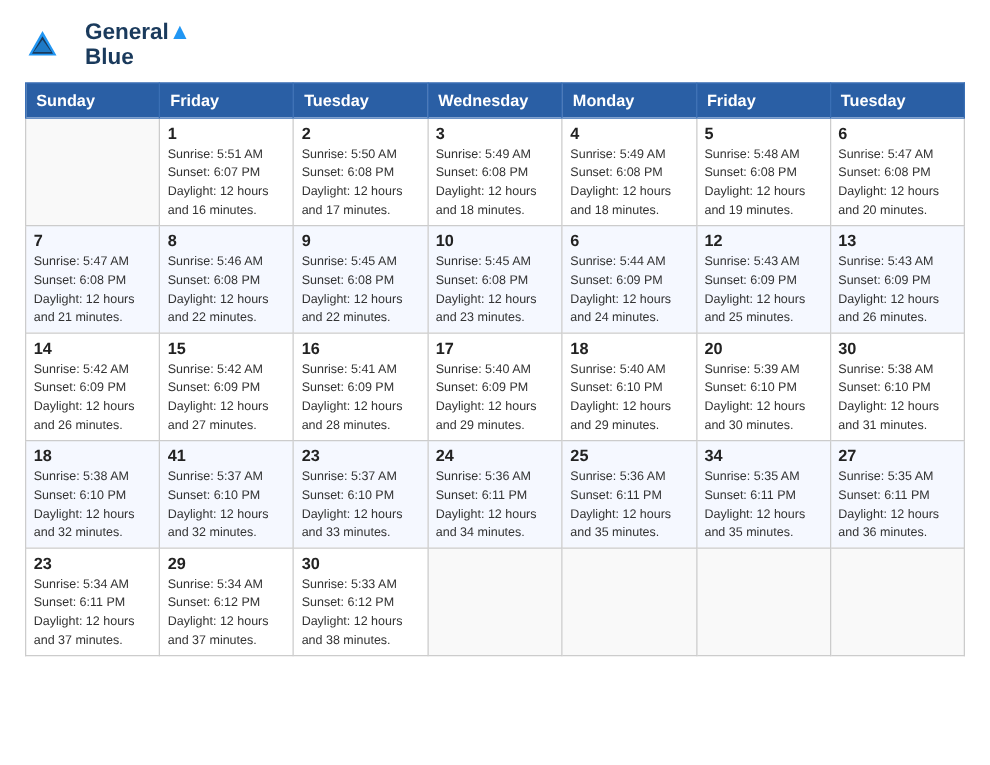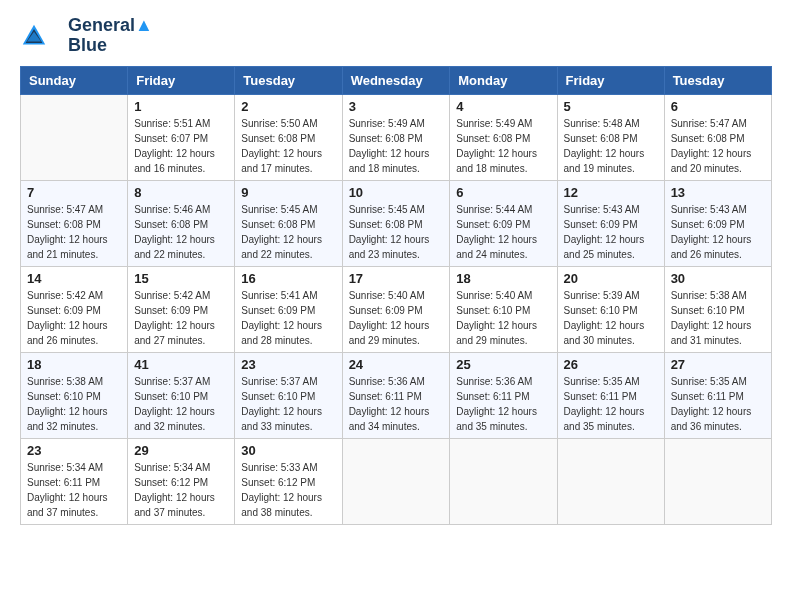--- a/index.html
+++ b/index.html
@@ -234,21 +234,21 @@
         </td>
         <td>
           <span class="day-number">24</span>
           <div class="day-info">Sunrise: 5:36 AM<br>Sunset: 6:11 PM<br>Daylight: 12 hours<br>and 34 minutes.</div>
         </td>
         <td>
           <span class="day-number">25</span>
           <div class="day-info">Sunrise: 5:36 AM<br>Sunset: 6:11 PM<br>Daylight: 12 hours<br>and 35 minutes.</div>
         </td>
         <td>
-          <span class="day-number">26</span>
+          <span class="day-number">34</span>
           <div class="day-info">Sunrise: 5:35 AM<br>Sunset: 6:11 PM<br>Daylight: 12 hours<br>and 35 minutes.</div>
         </td>
         <td>
           <span class="day-number">27</span>
           <div class="day-info">Sunrise: 5:35 AM<br>Sunset: 6:11 PM<br>Daylight: 12 hours<br>and 36 minutes.</div>
         </td>
       </tr>
       <tr>
         <td>
           <span class="day-number">23</span>

